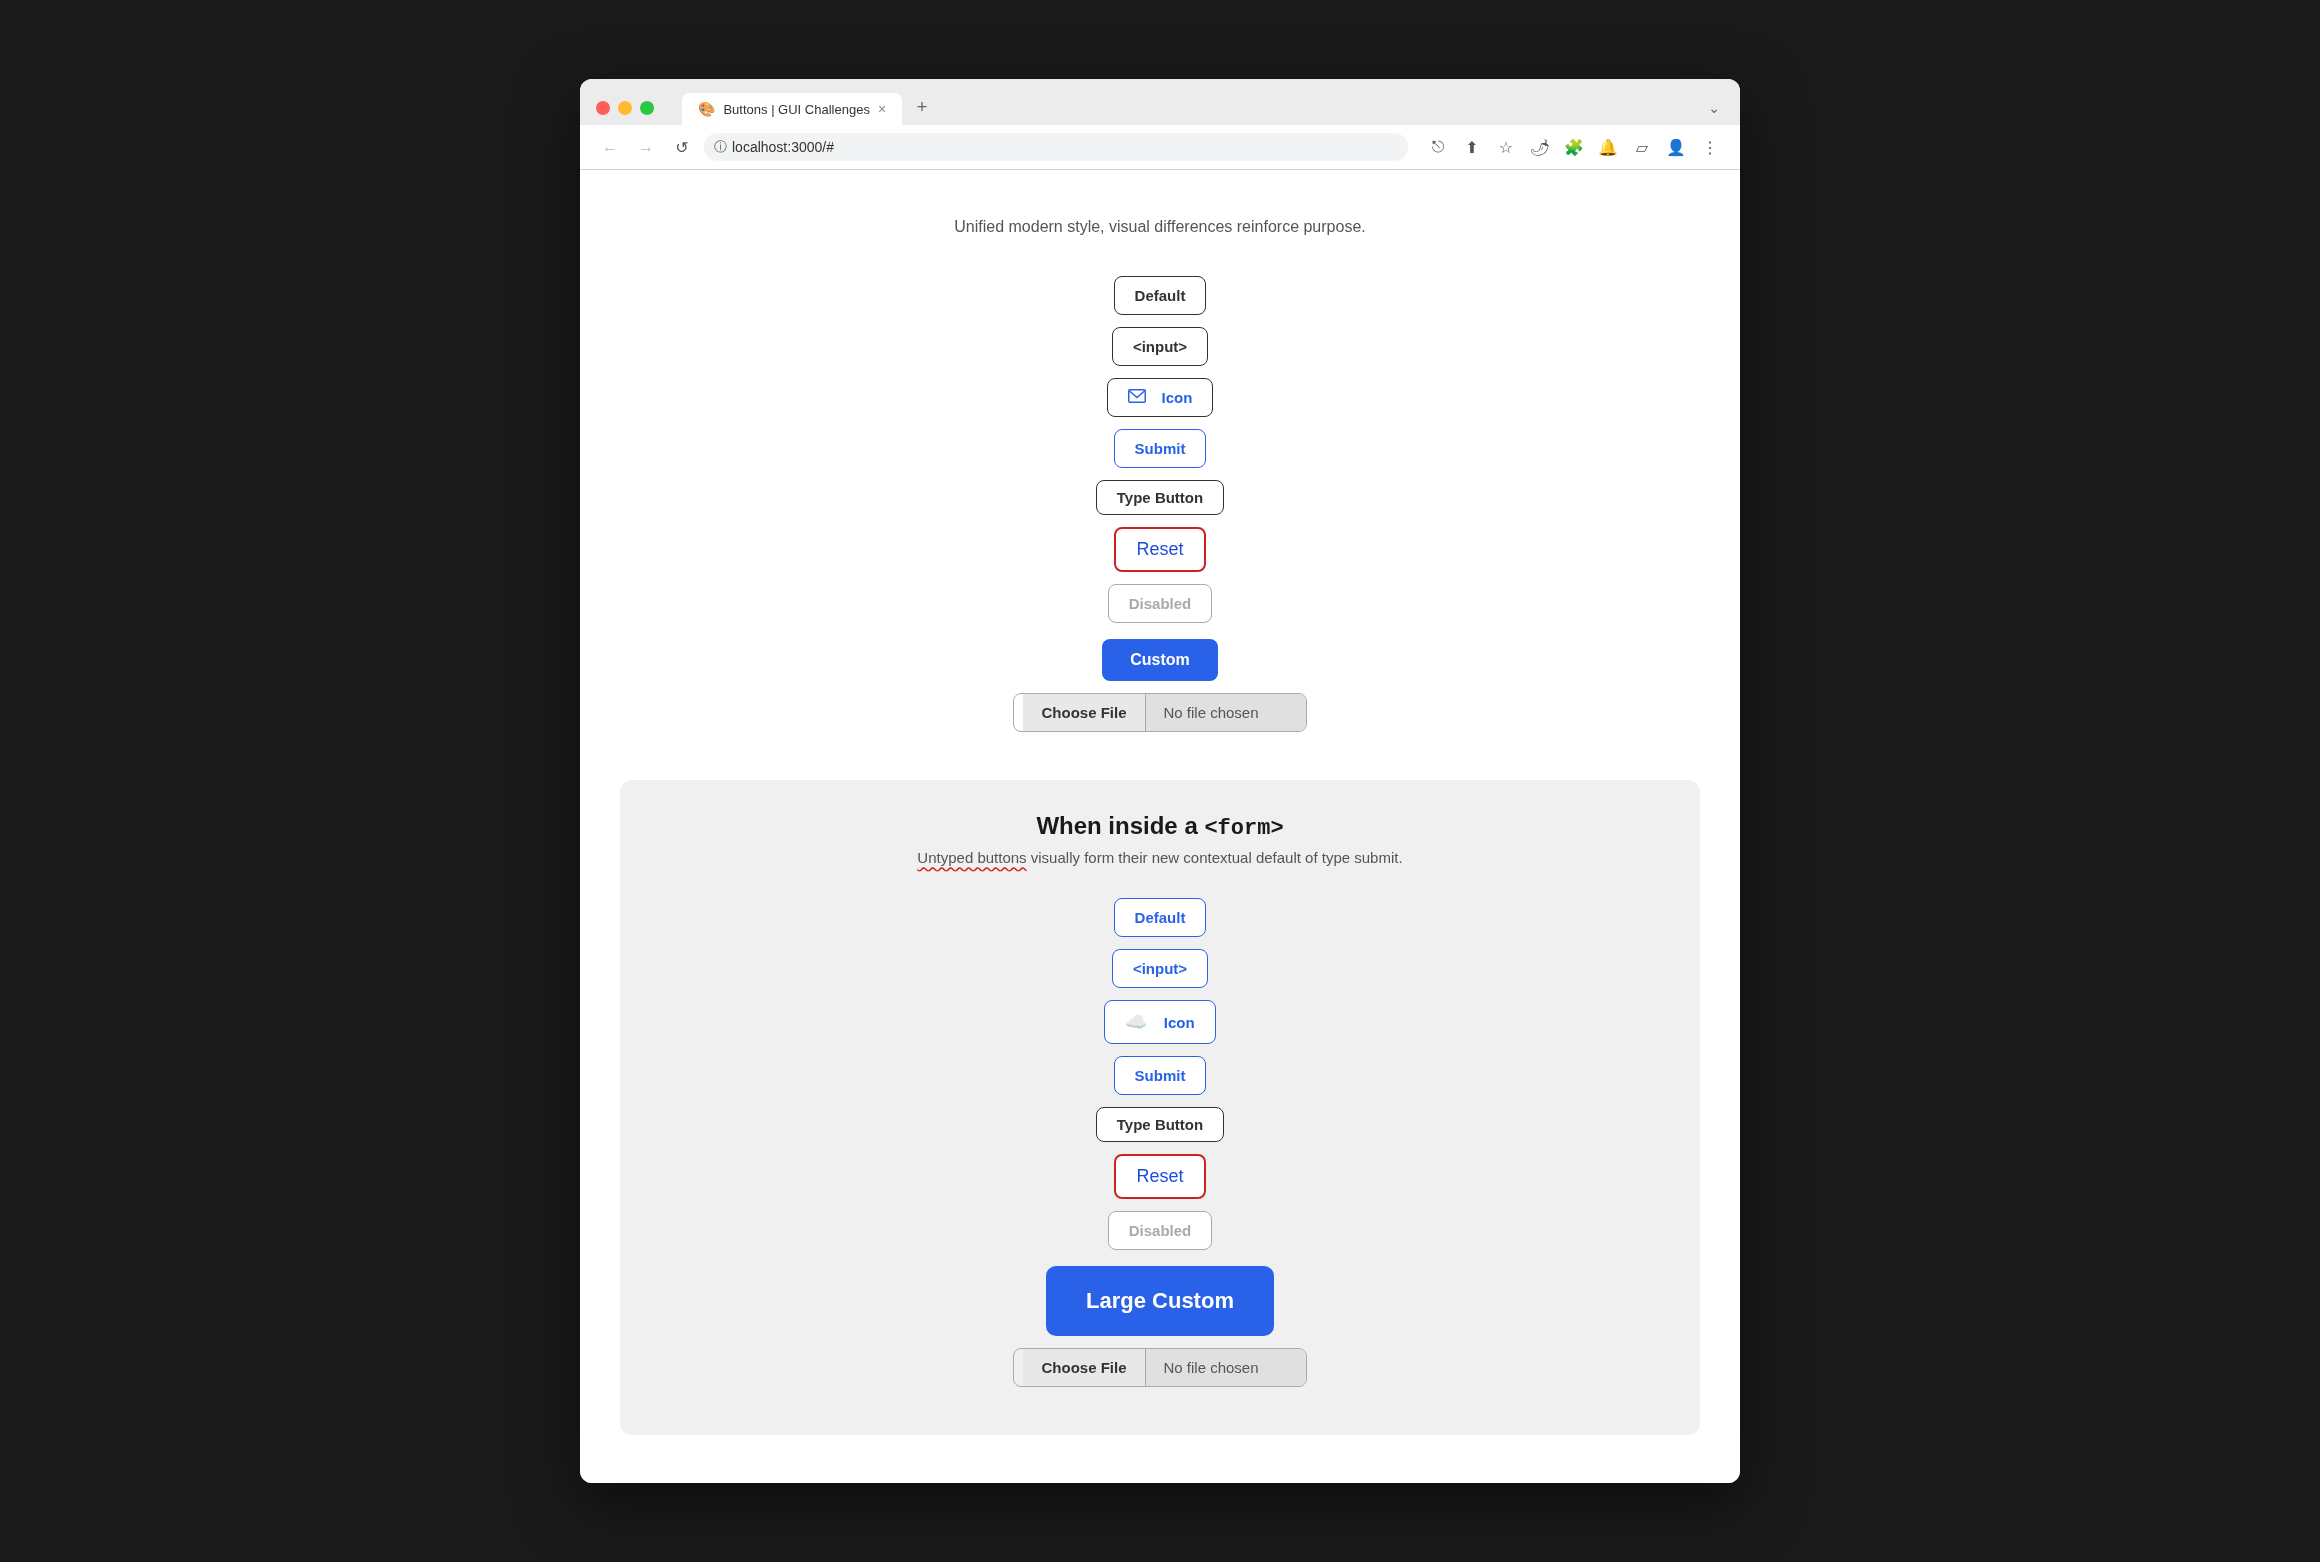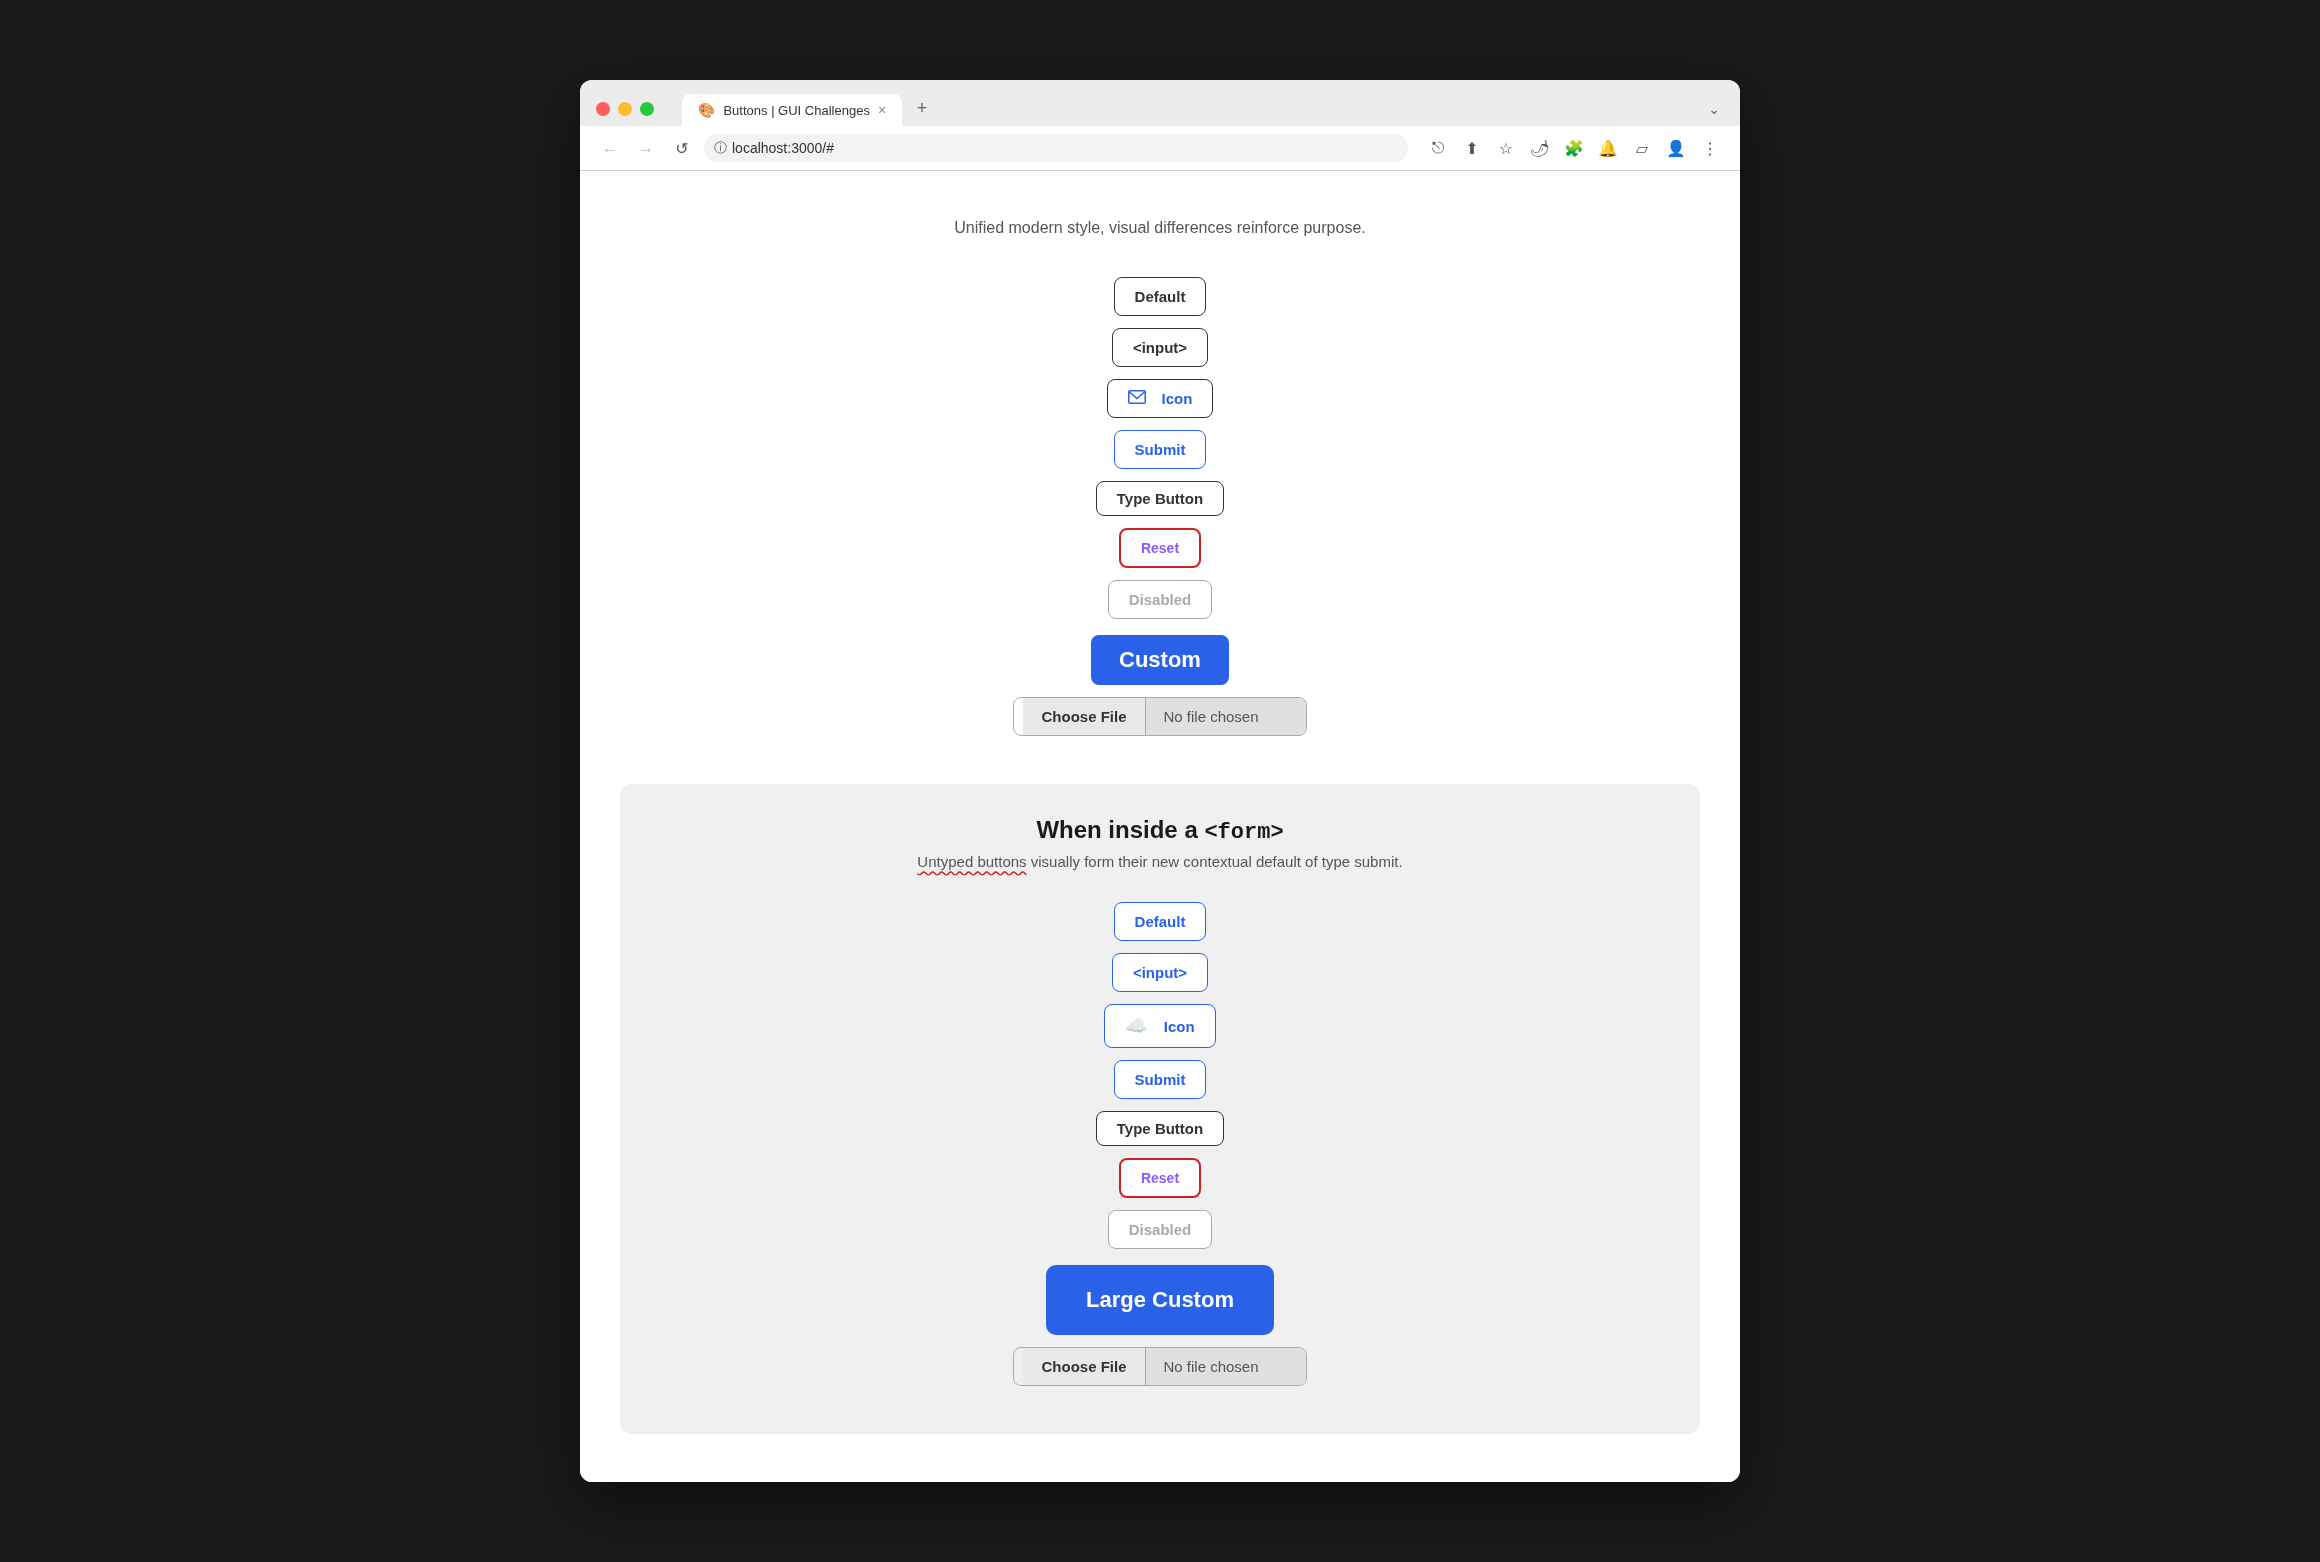--- a/index.html
+++ b/index.html
@@ -269,46 +269,46 @@
       padding: 8px 20px;
       border-radius: 8px;
       font-size: 15px;
       font-weight: 600;
       cursor: pointer;
     }
 
     .btn-reset {
       border: 2px solid #cc2222;
       background: white;
-      color: #8b5cf6;
+      color: #1d4ed8;
       padding: 10px 20px;
       border-radius: 8px;
-      font-size: 14px;
-      font-weight: 700;
+      font-size: 18px;
+      font-weight: 400;
       cursor: pointer;
     }
 
     .btn-disabled {
       border: 1.5px solid #aaa;
       background: white;
       color: #aaa;
       padding: 10px 20px;
       border-radius: 8px;
       font-size: 15px;
       font-weight: 600;
       cursor: not-allowed;
     }
 
     .btn-custom {
       background: #2962e8;
       color: white;
       border: none;
       padding: 12px 28px;
       border-radius: 8px;
-      font-size: 22px;
+      font-size: 16px;
       font-weight: 700;
       cursor: pointer;
     }
 
     .btn-large-custom {
       background: #2962e8;
       color: white;
       border: none;
       padding: 22px 40px;
       border-radius: 10px;

